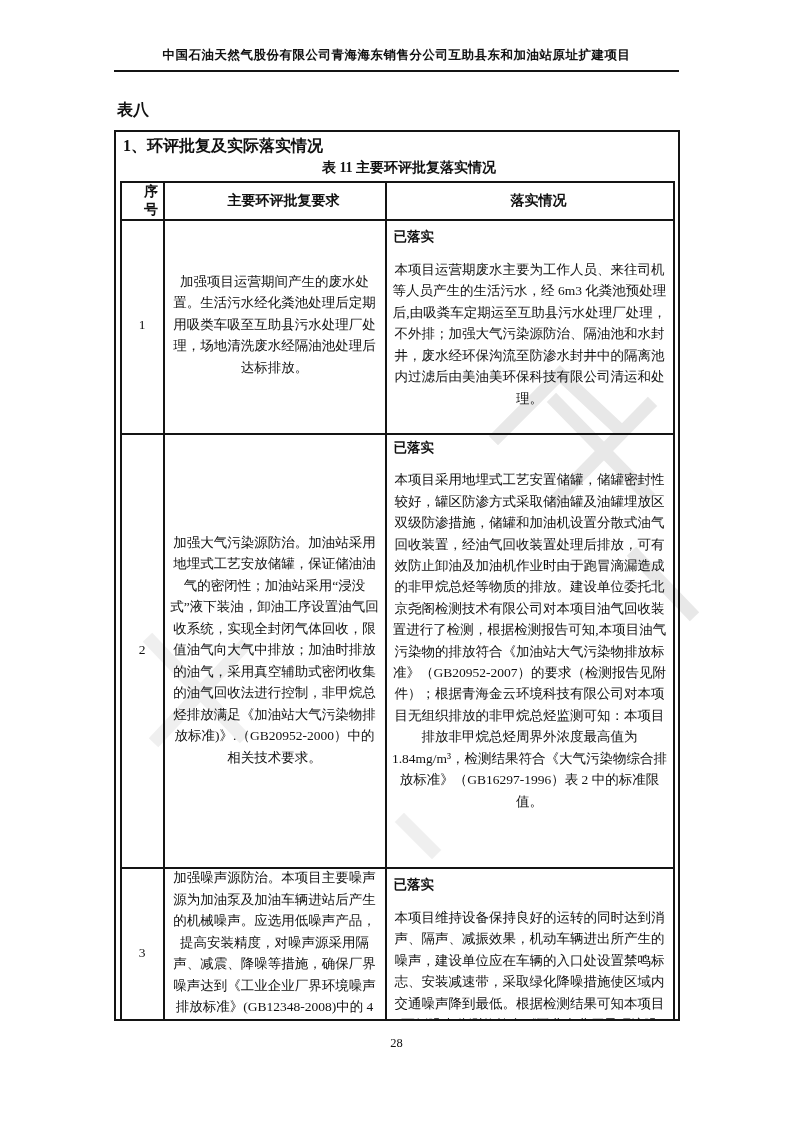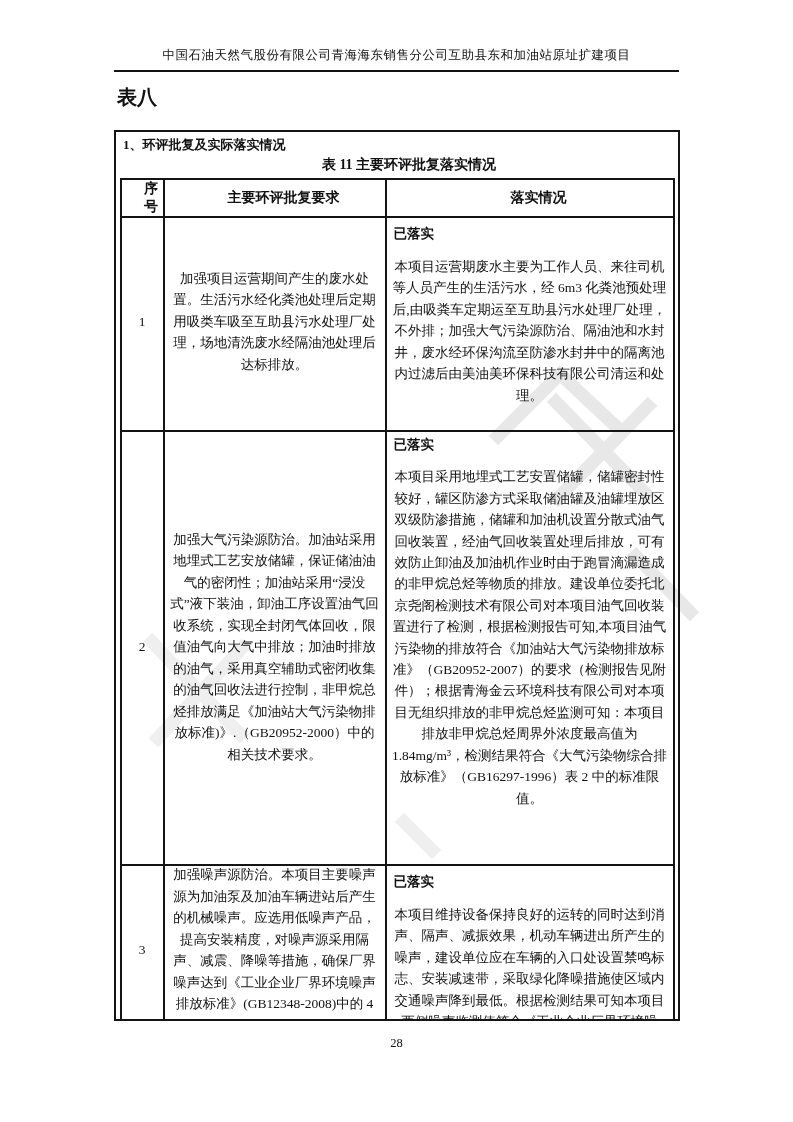--- a/index.html
+++ b/index.html
@@ -3,35 +3,35 @@
 <meta charset="utf-8">
 <style>
   html,body { margin:0; padding:0; }
   body {
     width:793px; height:1122px; background:#ffffff; position:relative;
     font-family:"Liberation Serif","DejaVu Serif",serif; color:#111;
     overflow:hidden;
   }
   .doc-header-title{
     position:absolute; top:47px; left:0; width:100%; text-align:center;
-    font-size:12.5px; font-weight:normal; letter-spacing:0.5px; z-index:2;
+    font-size:12.5px; font-weight:bold; letter-spacing:0.5px; z-index:2;
   }
   .header-rule{
     position:absolute; top:70px; left:114px; width:565px; height:2px;
     background:#141414; z-index:2;
   }
   .table-label{
-    position:absolute; top:84px; left:117px; font-size:20px; font-weight:bold; z-index:2;
+    position:absolute; top:100px; left:117px; font-size:16px; font-weight:bold; z-index:2;
   }
   .watermark{ position:absolute; top:0; left:0; z-index:1; pointer-events:none; }
   .outer-box{
     position:absolute; top:130px; left:114px; width:562px; height:887px;
     border:2px solid #141414; overflow:hidden; z-index:2;
   }
-  .section-title{ margin:4px 6px 0 7px; font-size:13px; font-weight:bold; }
+  .section-title{ margin:4px 6px 0 7px; font-size:16px; font-weight:bold; }
   .table-caption{ text-align:center; font-size:14px; font-weight:bold; margin-top:2px;padding-left:24px; }
   table.review-table{
     border-collapse:collapse; table-layout:fixed; width:553px; margin:4px auto 0;
   }
   .review-table th, .review-table td{ border:2px solid #141414; padding:0; }
   .review-table th{ height:24px; font-size:14px; text-align:center; font-weight:bold;padding-left:18px; }
   .review-table td{ vertical-align:top; font-size:13.5px; }
   .cell{
     display:flex; flex-direction:column; justify-content:center; align-items:center;
     text-align:center; line-height:21.5px; padding:0 5px; overflow:hidden;

